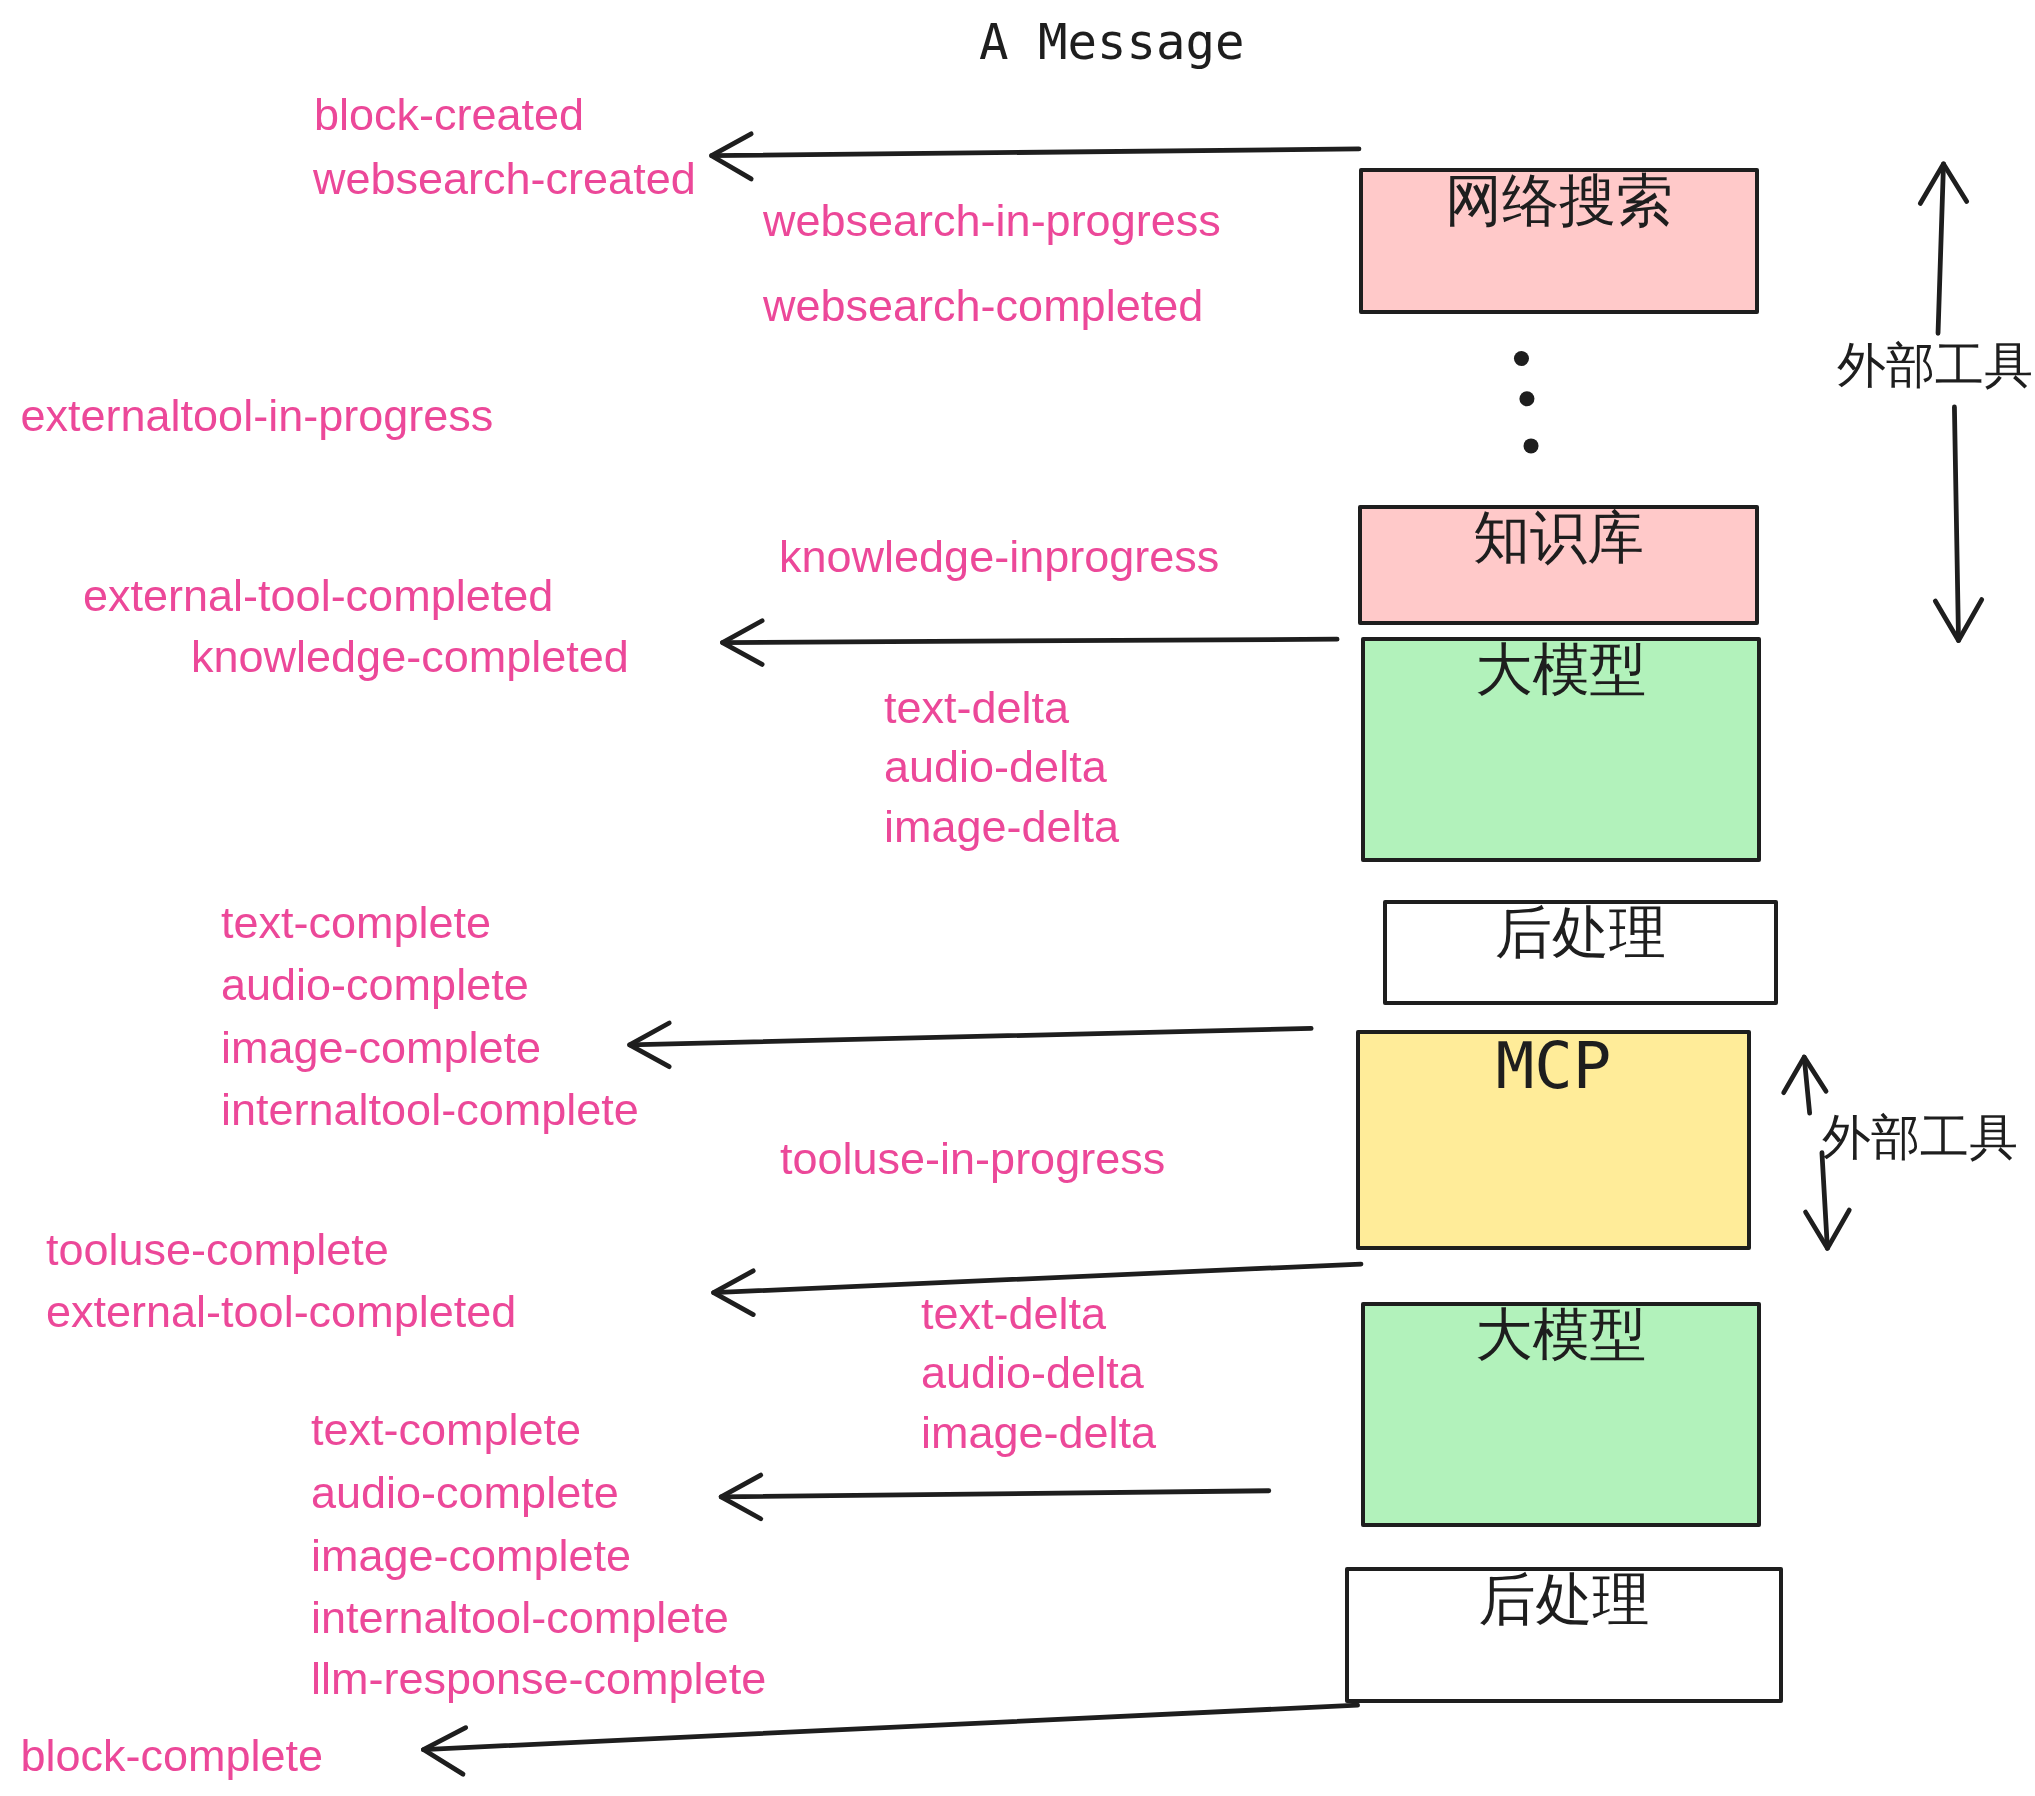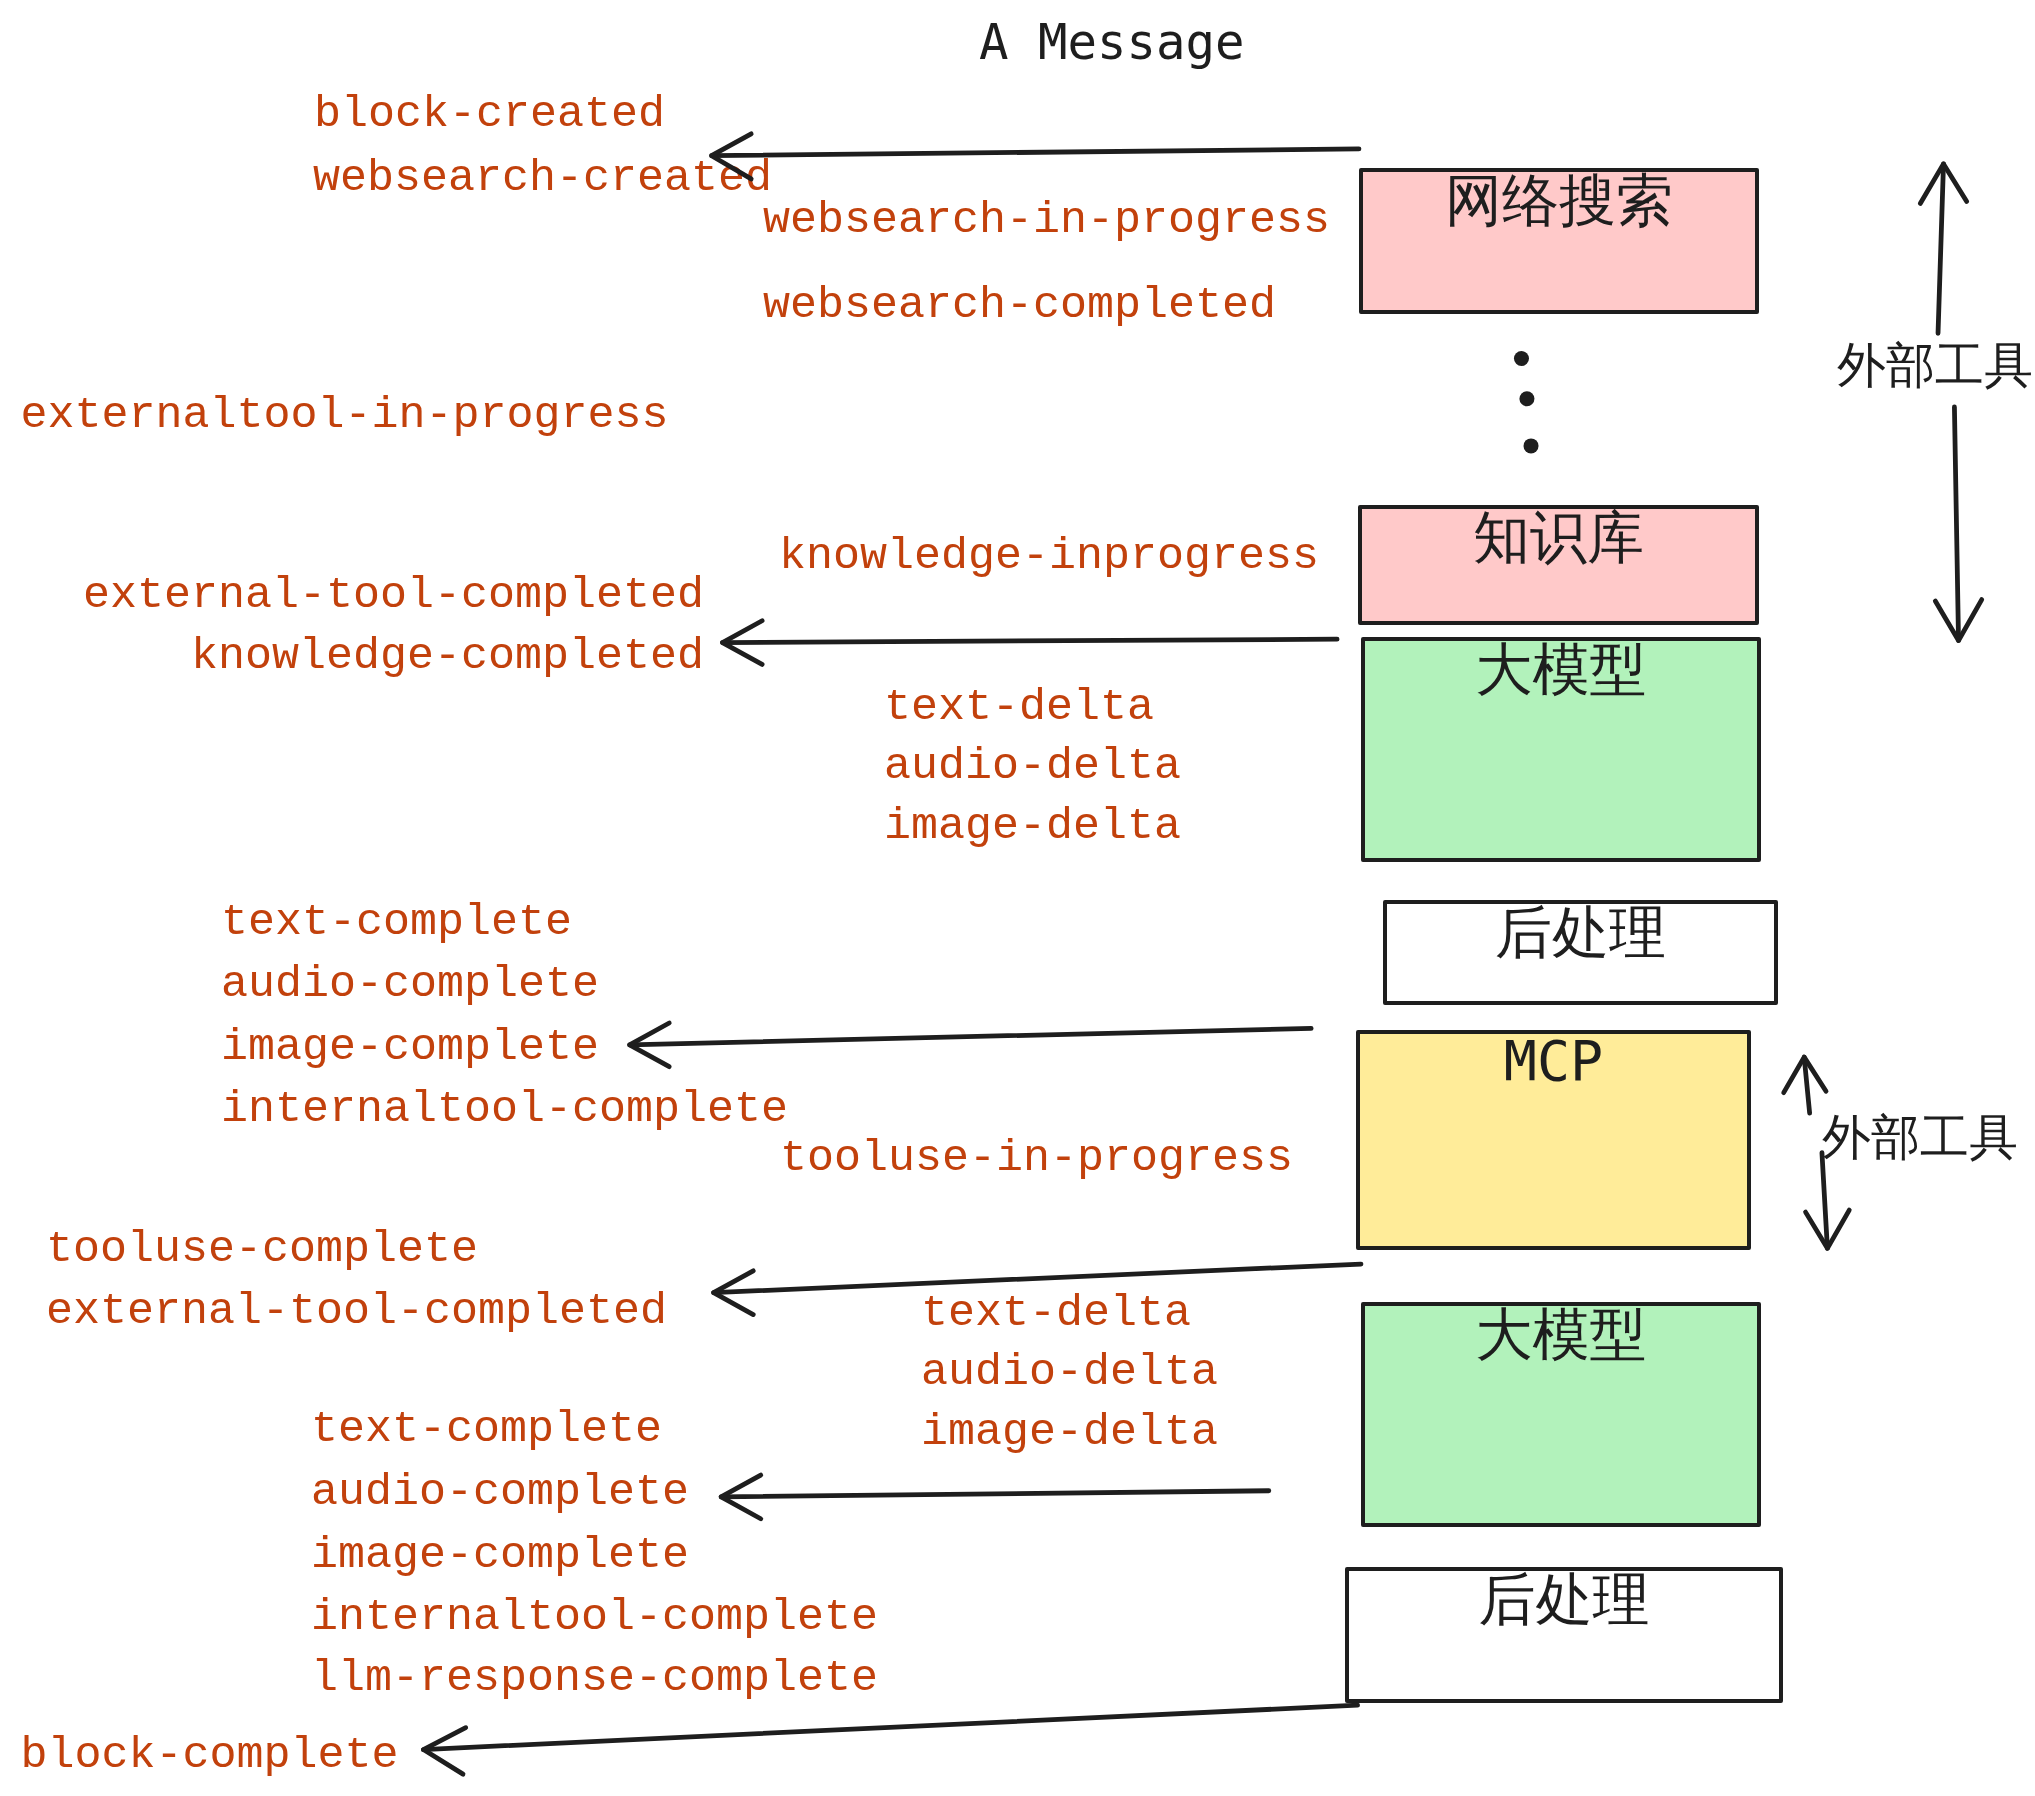--- a/index.html
+++ b/index.html
@@ -7,25 +7,25 @@
     position:relative;
     width:2035px;
     height:1796px;
     background:#ffffff;
     overflow:hidden;
     font-family:"DejaVu Sans Mono", monospace;
     color:#1e1e1e;
   }
   .ev{
     position:absolute;
-    font-family:Liberation Mono, monospace;
+    font-family:Liberation Sans, sans-serif;
     font-size:45px;
     line-height:1;
     white-space:nowrap;
-    color:#c2410c;
+    color:#ec4899;
   }
   .title{
     position:absolute;
     font-family:"DejaVu Sans Mono", monospace;
     font-size:49px;
     line-height:1;
     white-space:nowrap;
     color:#1e1e1e;
   }
   .box{
@@ -38,21 +38,21 @@
   }
   .box-label{
     font-family:"DejaVu Sans","Liberation Sans",sans-serif;
     font-size:57px;
     line-height:1;
     white-space:nowrap;
     color:#1e1e1e;
   }
   .box-label.mono{
     font-family:"DejaVu Sans Mono", monospace;
-    font-size:55px;
+    font-size:64px;
   }
   .side-label{
     position:absolute;
     font-family:"DejaVu Sans","Liberation Sans",sans-serif;
     font-size:49px;
     line-height:1;
     white-space:nowrap;
     color:#1e1e1e;
   }
   #arrows{

